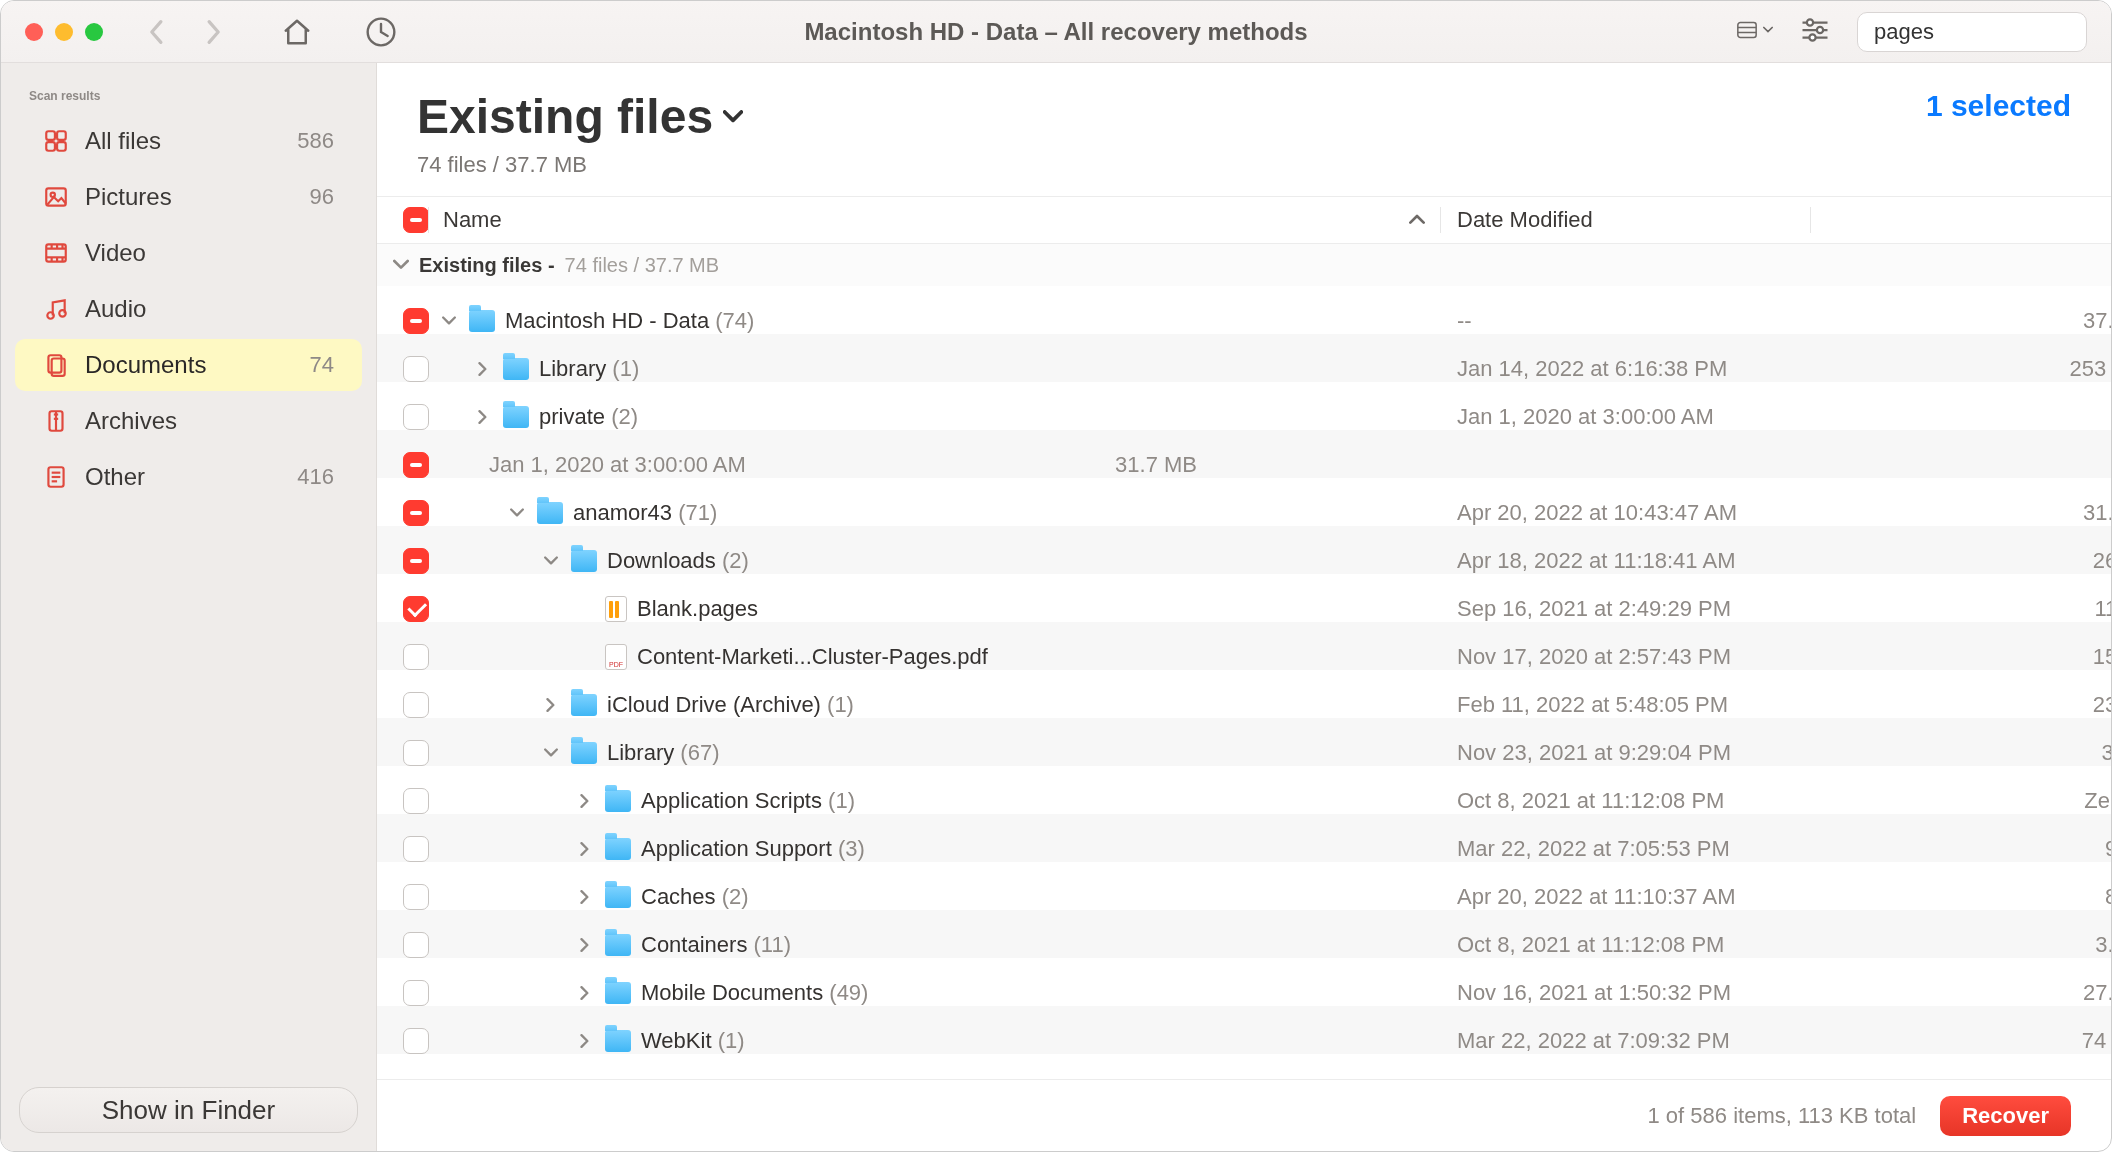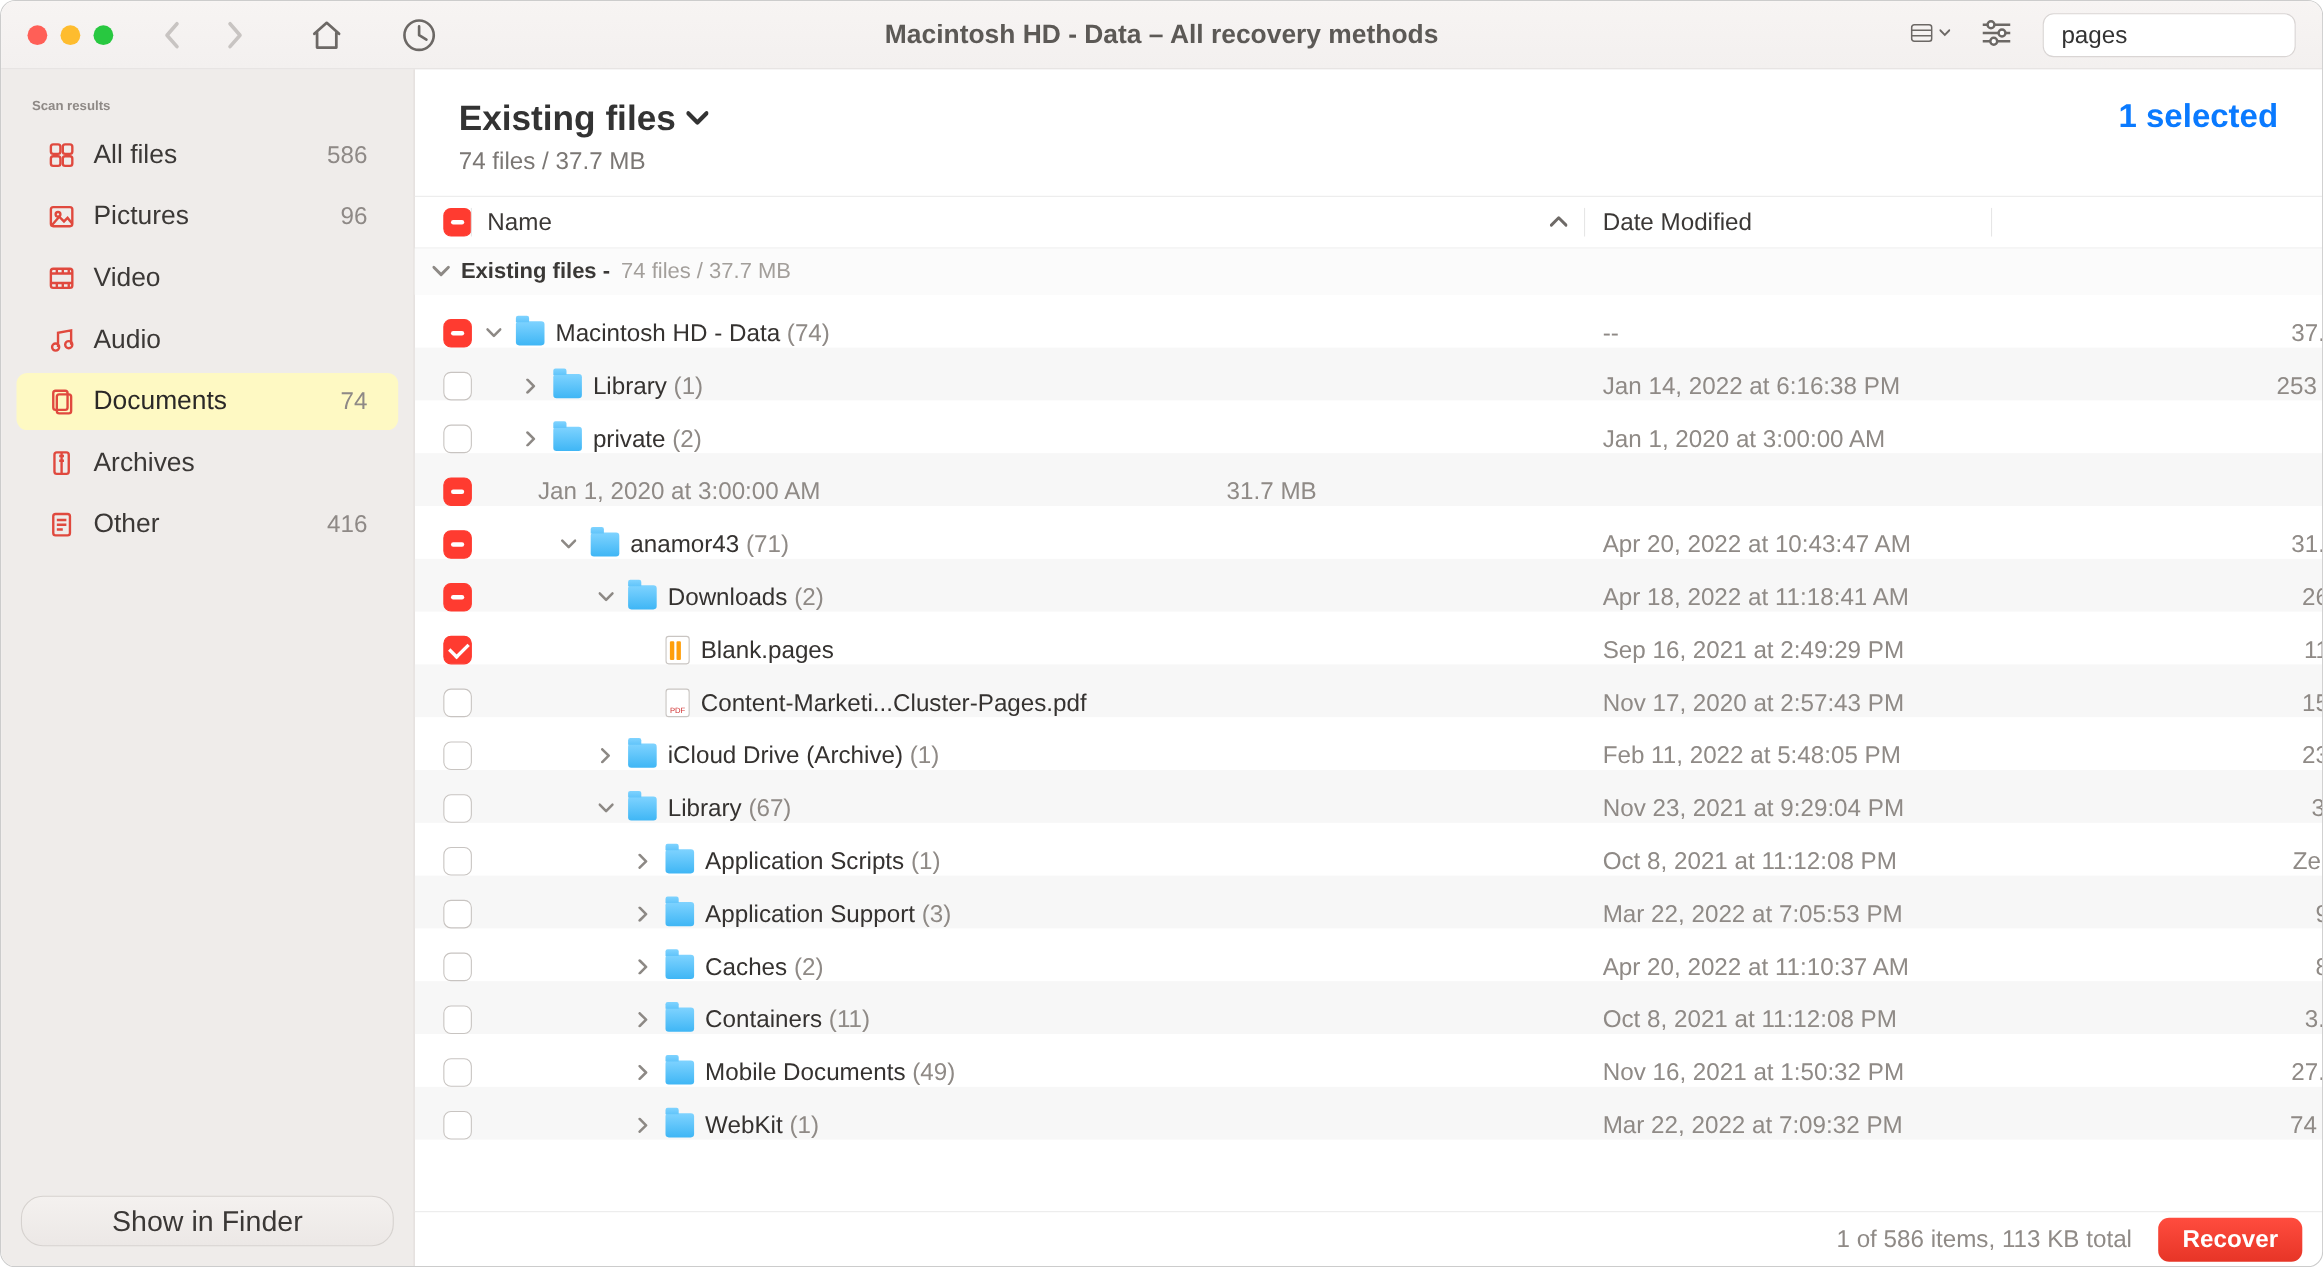--- a/index.html
+++ b/index.html
@@ -31,21 +31,21 @@
   .sb-icon svg{stroke:#e0493e;fill:none;stroke-width:2;}
   .sb-item.selected .sb-label{color:#2a2827;}
   .sb-label{font-size:24px;flex:1;}
   .sb-count{font-size:22px;color:#8e8986;}
   .sb-footer{margin-top:auto;padding:18px;}
   .show-finder{width:100%;height:46px;border-radius:20px;border:1px solid #d6d2cf;background:linear-gradient(#f4f1ef,#ece8e6);font-size:26px;color:#3b3836;}
   
   .main{flex:1;display:flex;flex-direction:column;min-width:0;}
   .main-header{padding:26px 40px 18px;display:flex;align-items:flex-start;}
   .mh-left{display:flex;flex-direction:column;gap:8px;}
-  .mh-title{display:flex;align-items:center;gap:10px;font-size:32px;font-weight:800;}
+  .mh-title{display:flex;align-items:center;gap:10px;font-size:48px;font-weight:800;}
   .mh-sub{font-size:22px;color:#7b7774;}
   .mh-right{margin-left:auto;font-size:30px;font-weight:600;color:#0a7aff;}
   
   .colhdr{display:flex;align-items:center;height:48px;border-top:1px solid #ececec;border-bottom:1px solid #ececec;font-size:22px;color:#3b3836;}
   .colhdr .ck{width:96px;display:flex;align-items:center;padding-left:26px;position:relative;height:100%;}
   .colhdr .ck::after{content:"";position:absolute;right:0;top:10px;bottom:10px;width:1px;background:#e6e6e6;}
   .col-name{flex:0 0 1012px;padding-left:14px;position:relative;display:flex;align-items:center;height:100%;}
   .col-name .sorticon{margin-left:auto;margin-right:16px;color:#6e6a67;}
   .col-name::after{content:"";position:absolute;right:0;top:10px;bottom:10px;width:1px;background:#e6e6e6;}
   .col-date{flex:0 0 370px;padding-left:16px;position:relative;height:100%;display:flex;align-items:center;}
@@ -72,21 +72,21 @@
   .count-gray{color:#8f8a86;}
   .icon-folder{width:26px;height:22px;border-radius:3px;background:linear-gradient(#7fd3ff,#3fb6f5);position:relative;}
   .icon-folder::before{content:"";position:absolute;top:-5px;left:0;width:12px;height:6px;border-radius:2px 2px 0 0;background:linear-gradient(#7fd3ff,#61c4fa);}
   .icon-folder.home::after{content:"";position:absolute;inset:3px;display:block;}
   .icon-file{width:22px;height:26px;border-radius:3px;background:#fff;border:1px solid #c9c5c2;position:relative;}
   .icon-file.pages::after{content:"";position:absolute;left:3px;top:4px;width:4px;height:17px;background:#ff9f0a;border-radius:1px;box-shadow:6px 0 0 #ff9f0a, 12px 8px 0 -4px #ff9f0a;}
   .icon-file.pdf::after{content:"PDF";position:absolute;bottom:1px;left:1px;right:1px;font-size:7px;text-align:center;color:#d03030;}
   .datecell{flex:0 0 370px;padding-left:16px;color:#8f8a86;white-space:nowrap;}
   .sizecell{flex:0 0 370px;padding-right:16px;text-align:right;color:#8f8a86;white-space:nowrap;}
   
-  .footer{height:50px;border-top:1px solid #ececec;display:flex;align-items:center;padding:0 18px;}
+  .footer{height:72px;border-top:1px solid #ececec;display:flex;align-items:center;padding:0 40px;}
   .footer-status{margin-left:auto;font-size:22px;color:#8f8a86;margin-right:24px;}
   .recover-btn{height:40px;padding:0 22px;border-radius:10px;border:none;background:linear-gradient(#ff4c3e,#e73527);color:#fff;font-size:22px;font-weight:600;}
   svg{display:block;}
 </style>
 </head>
 <body>
 
 <div class="window">
 
   <div class="titlebar">

